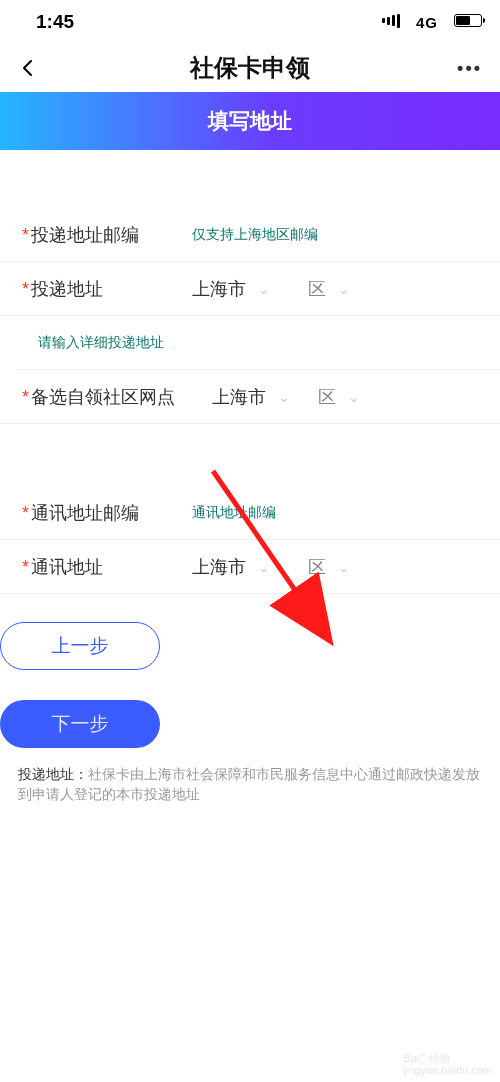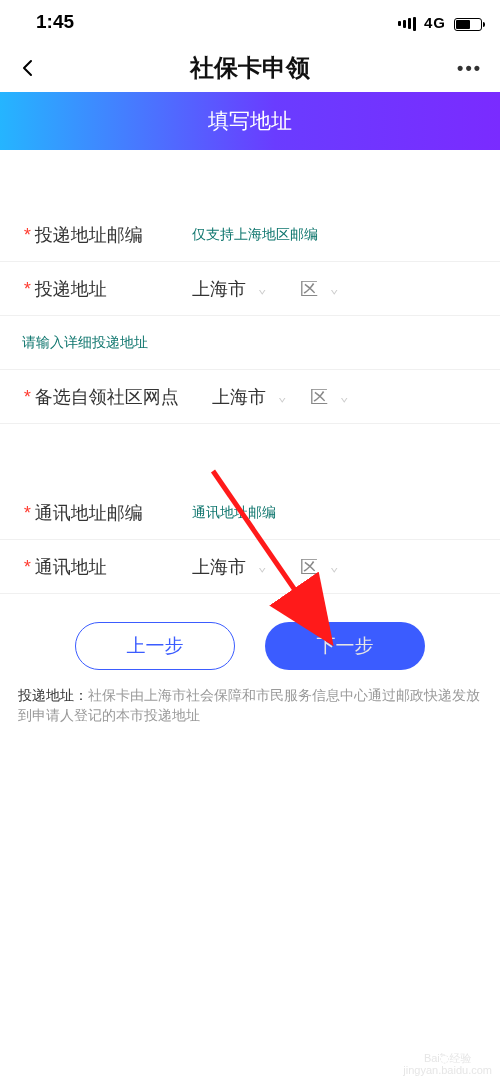--- a/index.html
+++ b/index.html
@@ -1,64 +1,64 @@
 <!DOCTYPE html>
 <html><head>
 <meta charset="utf-8">
 <style>
   * { margin: 0; padding: 0; box-sizing: border-box; }
   html, body { width: 500px; height: 1082px; font-family: -apple-system, "PingFang SC", "Helvetica Neue", Arial, sans-serif; background: #fff; overflow: hidden; position: relative; }
   .status-bar { height: 44px; display: flex; align-items: center; justify-content: space-between; padding: 0 18px 0 36px; font-size: 19px; font-weight: 600; }
-  .status-right { display: flex; align-items: flex-end; gap: 8px; font-size: 15px; letter-spacing: 1px; }
+  .status-right { display: flex; align-items: flex-start; gap: 16px; font-size: 15px; letter-spacing: 1px; }
   .signal-dots { display: inline-flex; gap: 2px; align-items: center; }
   .signal-dots span { width: 4px; height: 4px; background: #000; border-radius: 50%; display: inline-block; }
   .signal-dots span.bar { width: 3px; border-radius: 1px; }
   .signal-dots span.h1 { height: 5px; }
   .signal-dots span.h2 { height: 8px; }
   .signal-dots span.h3 { height: 11px; }
   .signal-dots span.h4 { height: 14px; }
   .battery { width: 28px; height: 13px; border: 1.5px solid #000; border-radius: 3px; position: relative; display: inline-block; }
   .battery::after { content: ""; position: absolute; right: -4px; top: 3px; width: 2.5px; height: 5px; background: #000; border-radius: 0 2px 2px 0; }
   .battery .fill { position: absolute; left: 1px; top: 1px; bottom: 1px; width: 55%; background: #000; border-radius: 1px; }
 
   .nav-bar { height: 48px; display: flex; align-items: center; justify-content: center; position: relative; }
   .nav-back { position: absolute; left: 14px; top: 50%; transform: translateY(-50%); width: 28px; height: 28px; display: flex; align-items: center; justify-content: center; }
   .nav-title { font-size: 24px; font-weight: 600; color: #111; }
   .nav-more { position: absolute; right: 18px; top: 50%; transform: translateY(-50%); font-size: 18px; letter-spacing: 2px; color: #333; font-weight: bold; }
 
-  .banner { height: 58px; background: linear-gradient(90deg, #25b5ff 0%, #6a3cff 55%, #7a2bff 100%); color: #fff; display: flex; align-items: center; justify-content: center; font-size: 21px; font-weight: 400; }
+  .banner { height: 58px; background: linear-gradient(90deg, #25b5ff 0%, #6a3cff 55%, #7a2bff 100%); color: #fff; display: flex; align-items: center; justify-content: center; font-size: 21px; font-weight: 700; }
 
   .gap { height: 58px; background: #fff; }
 
   .form-section { background: #fff; }
-  .row { display: flex; align-items: center; height: 54px; padding: 0 22px; border-bottom: 1px solid #f0f0f0; font-size: 18px; font-family: Liberation Mono, monospace; }
+  .row { display: flex; align-items: center; height: 54px; padding: 0 22px; border-bottom: 1px solid #f0f0f0; font-size: 18px; }
   .row.no-border { border-bottom: none; }
   .req { color: #ff3b30; margin-right: 2px; }
   .label { color: #333; width: 170px; flex-shrink: 0; }
-  .value-area { flex: 1; display: flex; align-items: center; gap: 8px; }
+  .value-area { flex: 1; display: flex; align-items: center; gap: 16px; }
   .placeholder { color: #0f766e; font-size: 14px; }
   .seg { display: flex; align-items: center; color: #333; }
   .seg.city { flex: 0 0 100px; }
   .seg.district { flex: 1; color: #888; }
   .chev { margin-left: 12px; color: #ccc; font-size: 14px; }
-  .full-input { padding: 0 22px; height: 54px; display: flex; align-items: center; color: #bbb; font-size: 18px; border-bottom: 1px solid #f0f0f0; }
+  .full-input { padding: 0 22px; height: 54px; display: flex; align-items: center; color: #bbb; font-size: 18px; border-bottom: 1px solid #f0f0f0; margin-left: 16px; }
 
   .section-gap { height: 62px; background: #fff; }
 
-  .btn-row { display: flex; justify-content: center; gap: 30px; padding: 28px 0 16px 0; }
+  .btn-row { display: flex; justify-content: center; gap: 30px; padding: 28px 0 16px 0; flex-direction: column; }
   .btn { width: 160px; height: 48px; border-radius: 24px; display: flex; align-items: center; justify-content: center; font-size: 19px; }
   .btn-outline { border: 1.5px solid #3b5cff; color: #3b5cff; background: #fff; }
   .btn-fill { background: #3b5cff; color: #e5e5e5; border: none; }
 
-  .notes { padding: 0 18px; font-size: 14px; line-height: 1.45; color: #999; font-family: Liberation Serif, serif; }
+  .notes { padding: 0 18px; font-size: 14px; line-height: 1.45; color: #999; }
   .notes .note-label { color: #333; font-weight: 500; }
 
   .arrow-overlay { position: absolute; pointer-events: none; left: 0; top: 0; }
 
-  .watermark { position: absolute; right: 8px; bottom: 6px; font-size: 11px; color: #e6e6e6; text-align: center; line-height: 1.1; }
+  .watermark { position: absolute; right: 8px; bottom: 6px; font-size: 11px; color: #e6e6e6; text-align: left; line-height: 1.1; }
 </style>
 </head>
 <body>
 
 <div class="status-bar">
   <span>1:45</span>
   <span class="status-right">
     <span class="signal-dots">
       <span class="bar h1"></span>
         <span class="bar h2"></span>

